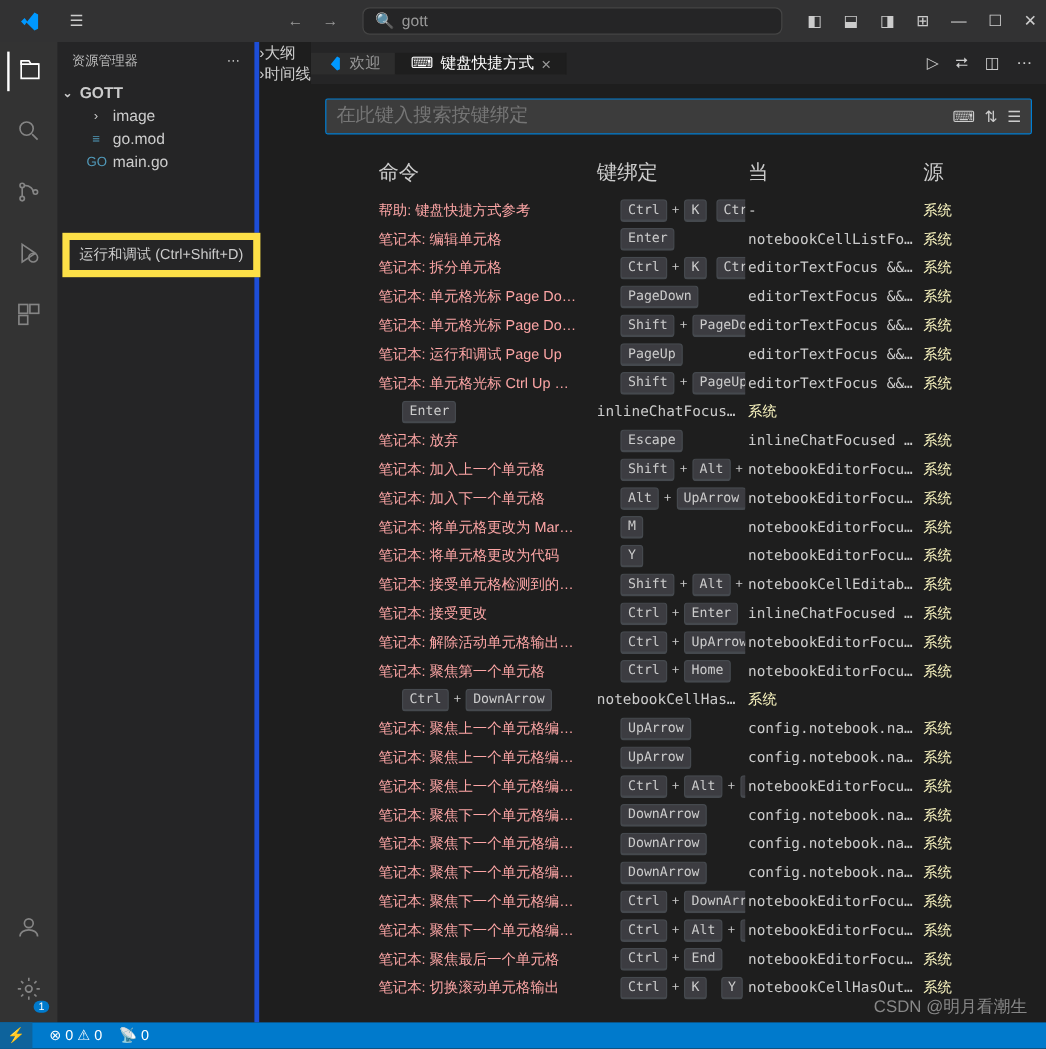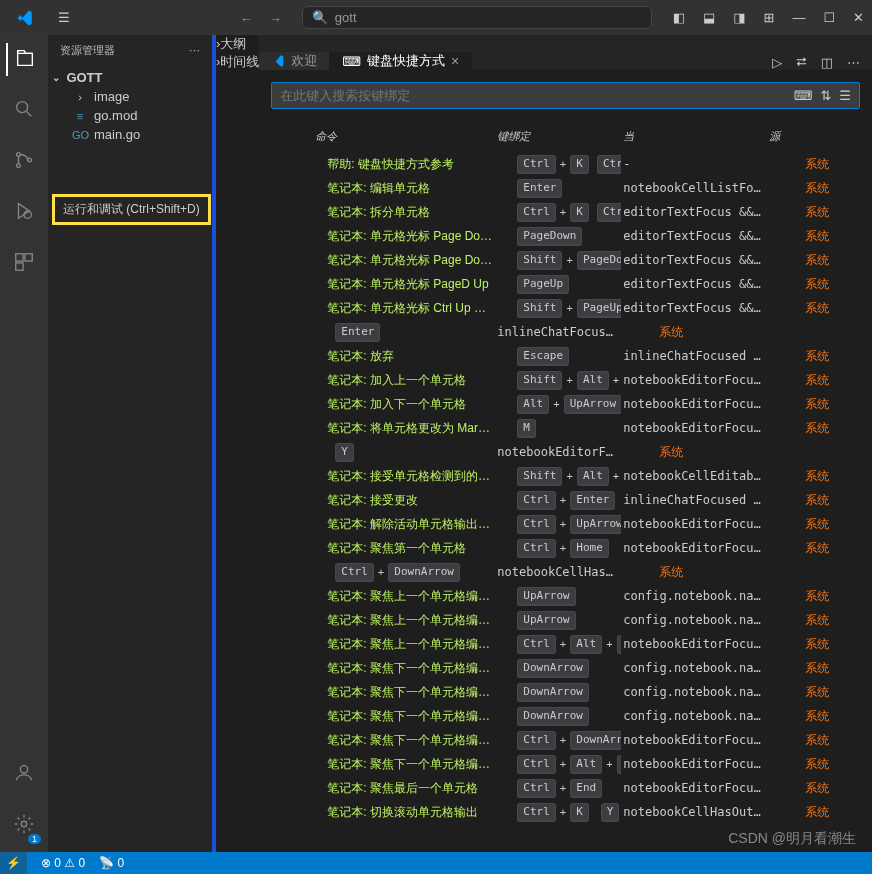--- a/index.html
+++ b/index.html
@@ -20,41 +20,41 @@
 .activity .badge { position: absolute; background: #007acc; color: #fff; border-radius: 10px; font-size: 9px; padding: 0 4px; bottom: -2px; right: -2px; }
 .sidebar { width: 168px; background: #252526; border-right: 4px solid #1d4ed8; }
 .sidebar .header { padding: 8px 12px; font-size: 11px; color: #bbb; display: flex; justify-content: space-between; align-items: center; }
 .sidebar .tree { padding: 2px 0; }
 .sidebar .tree-item { padding: 2px 8px 2px 16px; display: flex; align-items: center; gap: 6px; cursor: pointer; font-size: 13px; color: #ccc; }
 .sidebar .tree-item.root { padding-left: 4px; font-weight: 600; }
 .sidebar .tree-item.child { padding-left: 24px; }
 .sidebar .chevron { font-size: 10px; color: #ccc; }
 .sidebar .file-icon { width: 16px; text-align: center; font-size: 11px; }
 .editor { flex: 1; background: #1e1e1e; display: flex; flex-direction: column; overflow: hidden; }
-.tabs { height: 35px; background: #252526; display: flex; align-items: flex-end; }
+.tabs { height: 35px; background: #252526; display: flex; align-items: center; }
 .tab { padding: 0 12px; display: flex; align-items: center; gap: 6px; background: #2d2d2d; color: #969696; cursor: pointer; border-right: 1px solid #1e1e1e; font-size: 13px; }
 .tab.active { background: #1e1e1e; color: #fff; }
 .tab .close { color: #999; font-size: 14px; }
 .tabs .actions { margin-left: auto; display: flex; align-items: center; gap: 14px; padding: 0 12px; color: #ccc; }
 .tabs .actions span { cursor: pointer; }
 .keybind-search { margin: 12px; border: 1px solid #007fd4; background: #3c3c3c; border-radius: 2px; padding: 5px 8px; display: flex; align-items: center; gap: 8px; }
-.keybind-search input { flex: 1; background: transparent; border: none; outline: none; color: #ccc; font-size: 13px; }
+.keybind-search input { flex: 1; background: transparent; border: none; outline: none; color: #ccc; font-size: 16px; }
 .keybind-search .sicon { color: #ccc; cursor: pointer; }
 .kgrid { overflow-y: auto; }
-.khead { display: grid; grid-template-columns: 54px 182px 126px 146px 80px; padding: 4px 0; color: #ccc; font-size: 11px; font-style: italic; }
+.khead { display: grid; grid-template-columns: 54px 182px 126px 146px 80px; padding: 4px 0; color: #ccc; font-size: 17px; }
 .khead > div { padding: 4px 2px; }
 .krow { display: grid; grid-template-columns: 54px 182px 126px 146px 80px; align-items: center; font-size: 12px; height: 24px; cursor: pointer; }
 .krow > div { padding: 0 2px; white-space: nowrap; overflow: hidden; text-overflow: ellipsis; }
-.krow .cmd { color: #bef264; margin-left: 12px; }
+.krow .cmd { color: #fca5a5; }
 .krow .when { color: #ccc; font-family: Consolas, monospace; font-size: 12px; }
-.krow .src { color: #f97316; margin-left: 36px; }
+.krow .src { color: #fef9c3; }
 .keys { display: flex; gap: 4px; align-items: center; flex-wrap: nowrap; padding-left: 20px; }
 .key { background: #3c3c41; border: 1px solid #45494e; border-bottom: 2px solid #45494e; border-radius: 3px; padding: 0 5px; font-size: 11px; color: #ccc; font-family: Consolas, monospace; line-height: 16px; }
 .plus { color: #ccc; font-size: 11px; }
-.tooltip { position: absolute; left: 52px; top: 194px; background: #252526; border: 3px solid #fde047; padding: 4px 8px; font-size: 12px; color: #ccc; z-index: 100; }
+.tooltip { position: absolute; left: 52px; top: 194px; background: #252526; border: 6px solid #fde047; padding: 4px 8px; font-size: 12px; color: #ccc; z-index: 100; }
 .status { position: absolute; bottom: 0; left: 0; right: 0; height: 22px; background: #007acc; display: flex; align-items: center; padding: 0 8px; gap: 14px; color: #fff; font-size: 12px; }
 .status .remote { background: #0e639c; padding: 0 6px; margin-left: -8px; height: 100%; display: flex; align-items: center; }
 .watermark { position: absolute; right: 16px; bottom: 26px; color: #888; font-size: 14px; font-family: Arial; }
 </style>
 </head>
 <body>
 
 <div class="titlebar">
   <svg class="logo" viewBox="0 0 24 24" fill="#0098ff">
       <path d="M17 2l4 2v16l-4 2-9-9 9-11zm-11 6l-4 4 4 4 3-4-3-4z"></path>
@@ -246,21 +246,21 @@
               <span class="key">Shift</span>
               <span class="plus">+</span>
               <span class="key">PageDown</span>
             </div>
           </div>
           <div class="when">editorTextFocus &amp;&amp; in…</div>
           <div class="src">系统</div>
         </div>
         <div class="krow">
           <div></div>
-          <div class="cmd">笔记本: 单元格光标 PageD Up</div>
+          <div class="cmd">笔记本: 运行和调试 Page Up</div>
           <div>
             <div class="keys">
               <span class="key">PageUp</span>
             </div>
           </div>
           <div class="when">editorTextFocus &amp;&amp; in…</div>
           <div class="src">系统</div>
         </div>
         <div class="krow">
           <div></div>
@@ -332,20 +332,21 @@
           <div>
             <div class="keys">
               <span class="key">M</span>
             </div>
           </div>
           <div class="when">notebookEditorFocused…</div>
           <div class="src">系统</div>
         </div>
         <div class="krow">
           <div></div>
+          <div class="cmd">笔记本: 将单元格更改为代码</div>
           <div>
             <div class="keys">
               <span class="key">Y</span>
             </div>
           </div>
           <div class="when">notebookEditorFocused…</div>
           <div class="src">系统</div>
         </div>
         <div class="krow">
           <div></div>

